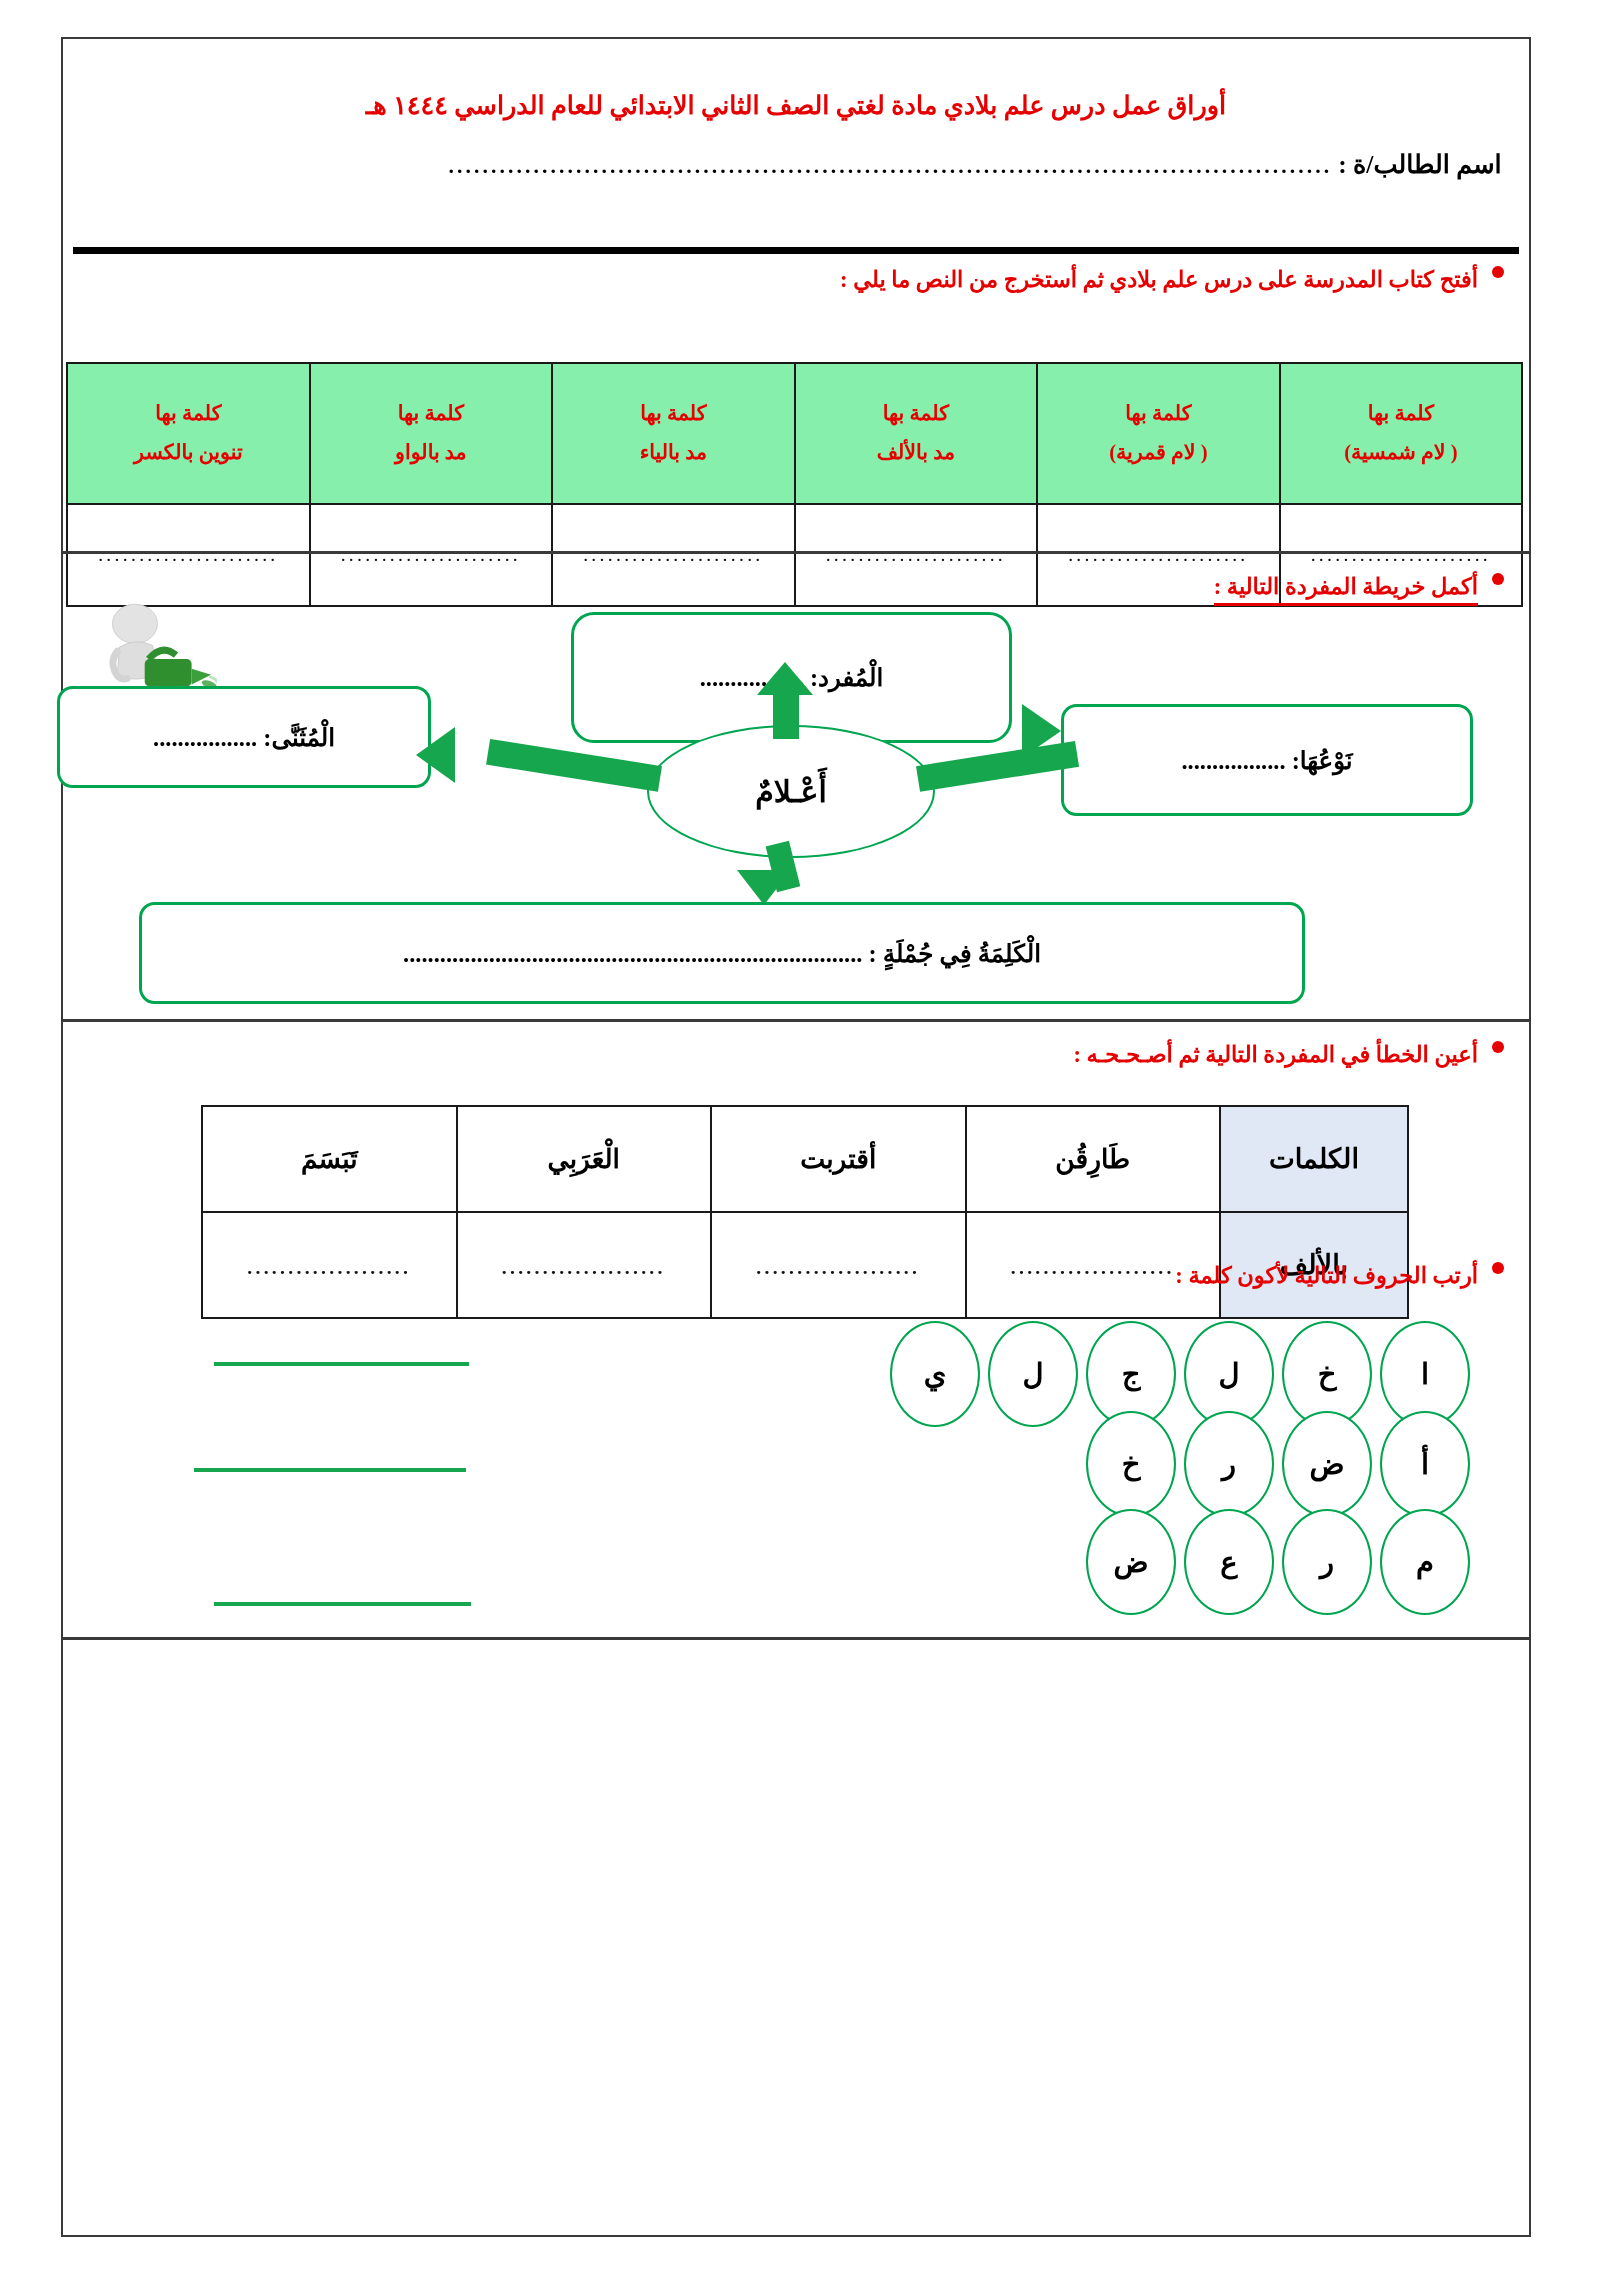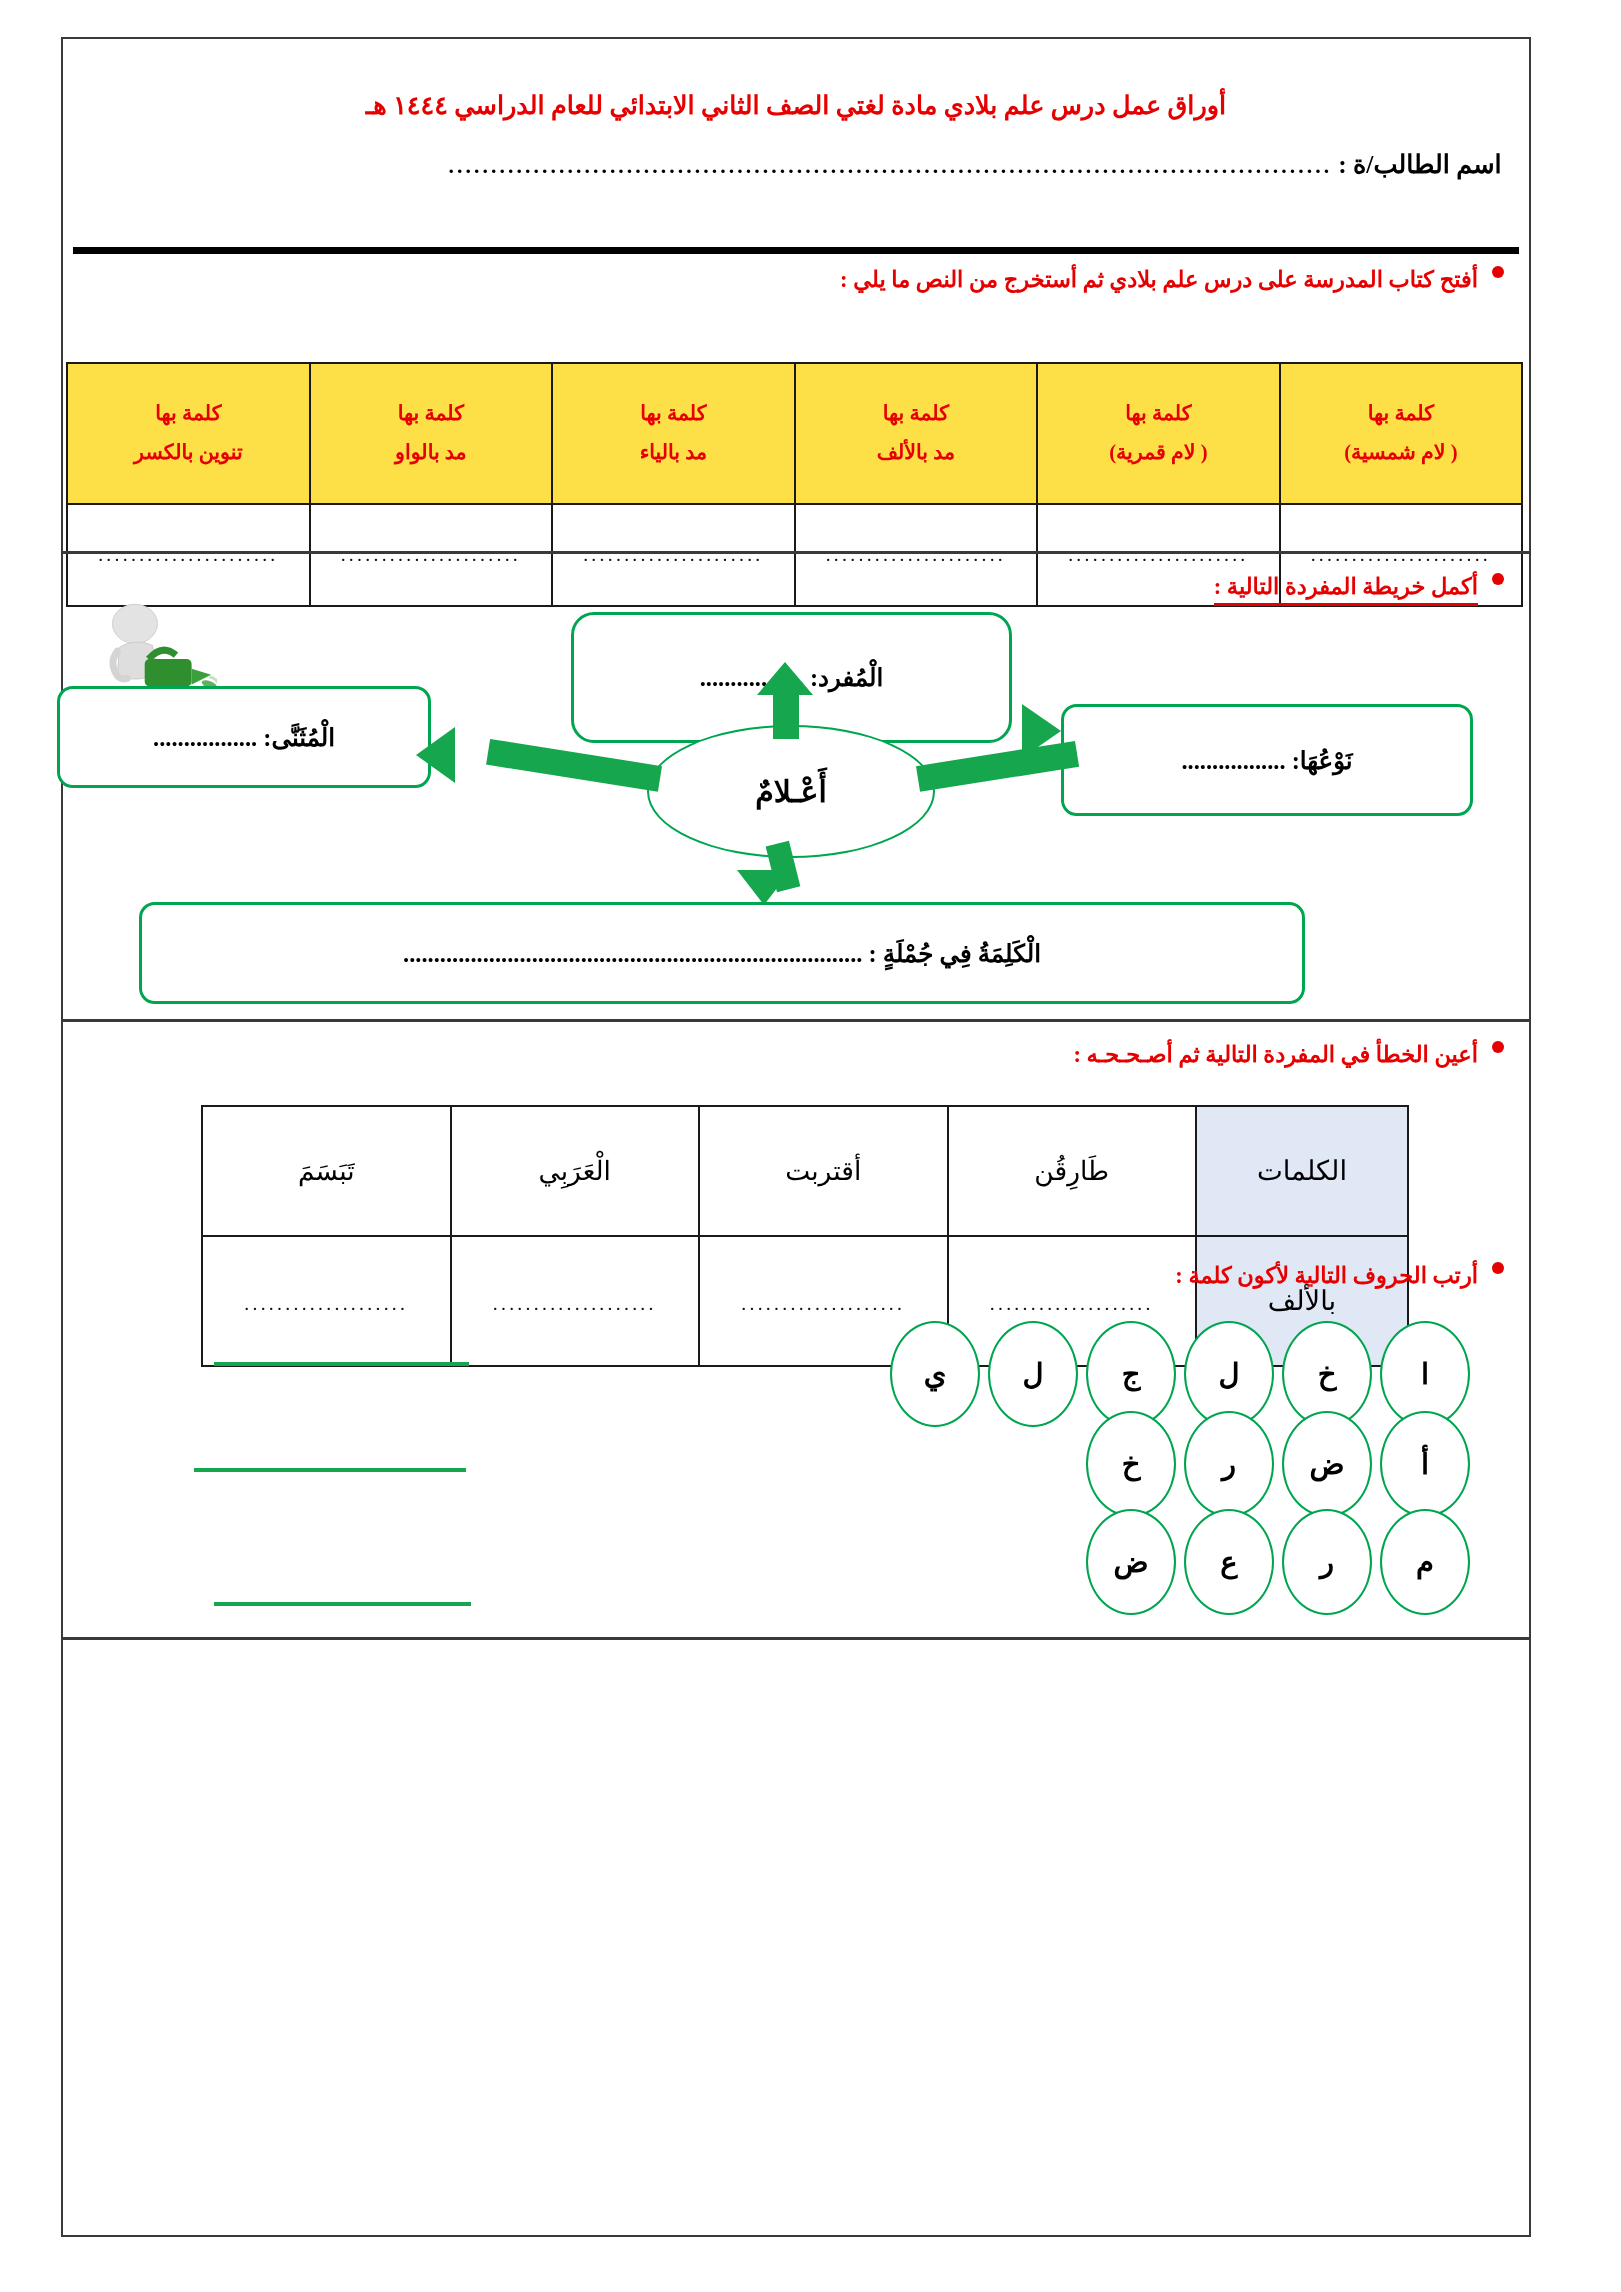--- a/index.html
+++ b/index.html
@@ -122,21 +122,21 @@
     text-align: center;
     vertical-align: middle;
     font-size: 20.6px;
   }
   #extract-table {
     top: 323px;
     right: 5.9px;
     width: 1457px;
   }
   #extract-table td.head {
-    background: #fde047;
+    background: #86efac;
     color: #e60000;
     font-weight: bold;
     height: 127px;
     line-height: 1.9;
     padding: 5.9px 3.9px;
   }
   #extract-table td.ans {
     height: 98px;
   }
   .celldots {
@@ -202,23 +202,23 @@
 
   
   #correct-table {
     top: 1470px;
     right: 127px;
     width: 1206px;
   }
   #correct-table td {
     height: 90px;
     font-size: 26.5px;
-    font-weight: normal;
-    color: #000;
-    padding: 19px;
+    font-weight: bold;
+    color: #000;
+    padding: 7px;
   }
   #correct-table td.rowhead {
     background: #dfe8f4;
     width: 172px;
     font-size: 27.4px;
   }
 
   
   .letter-oval {
     position: absolute;

